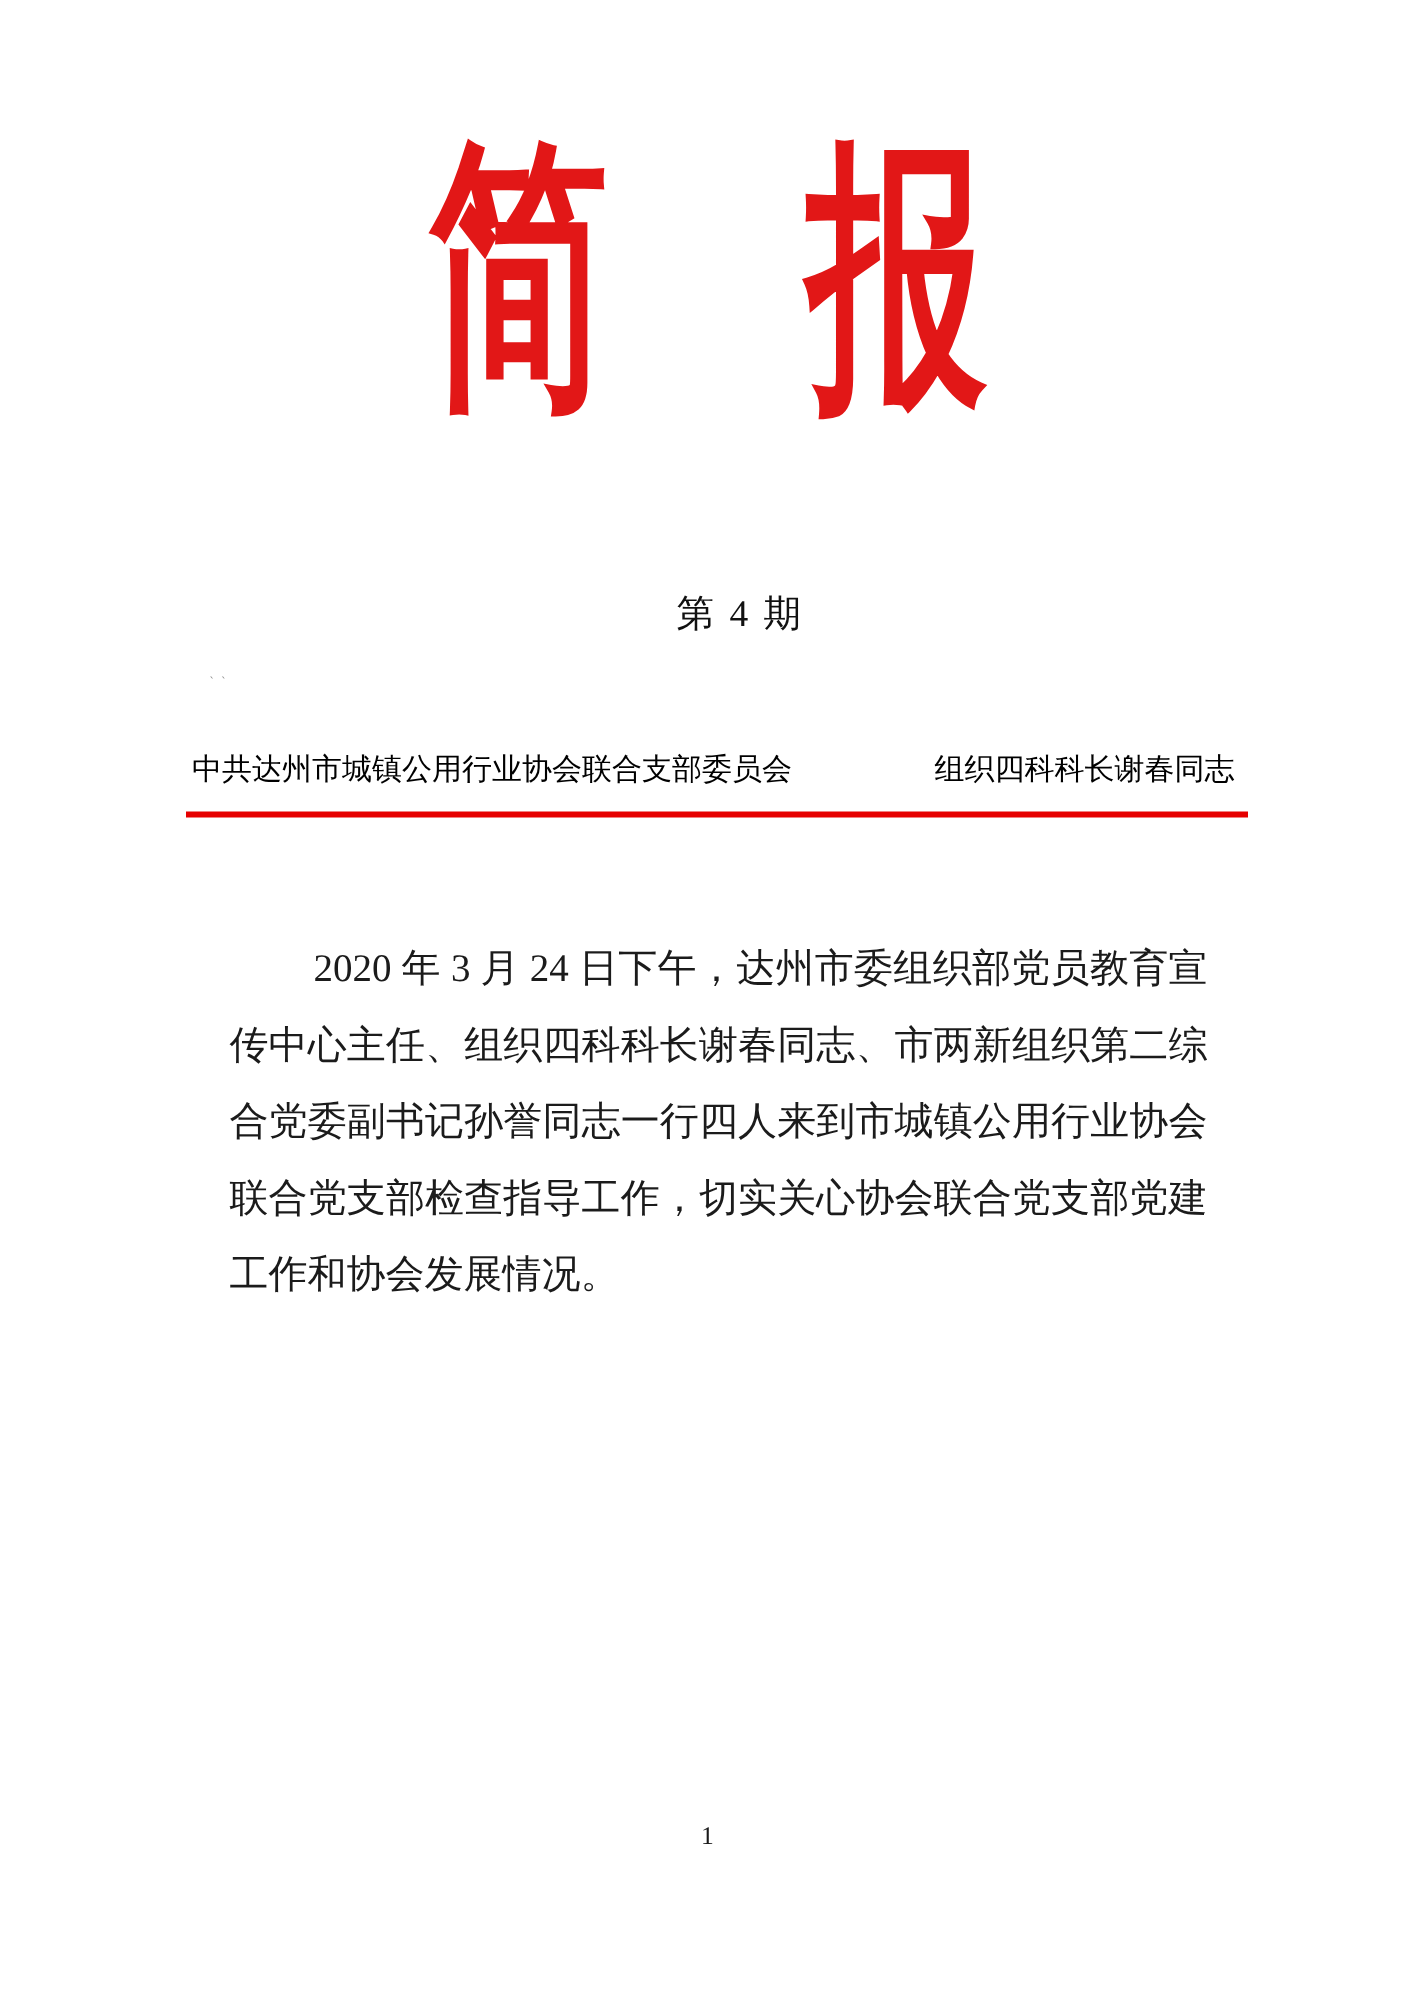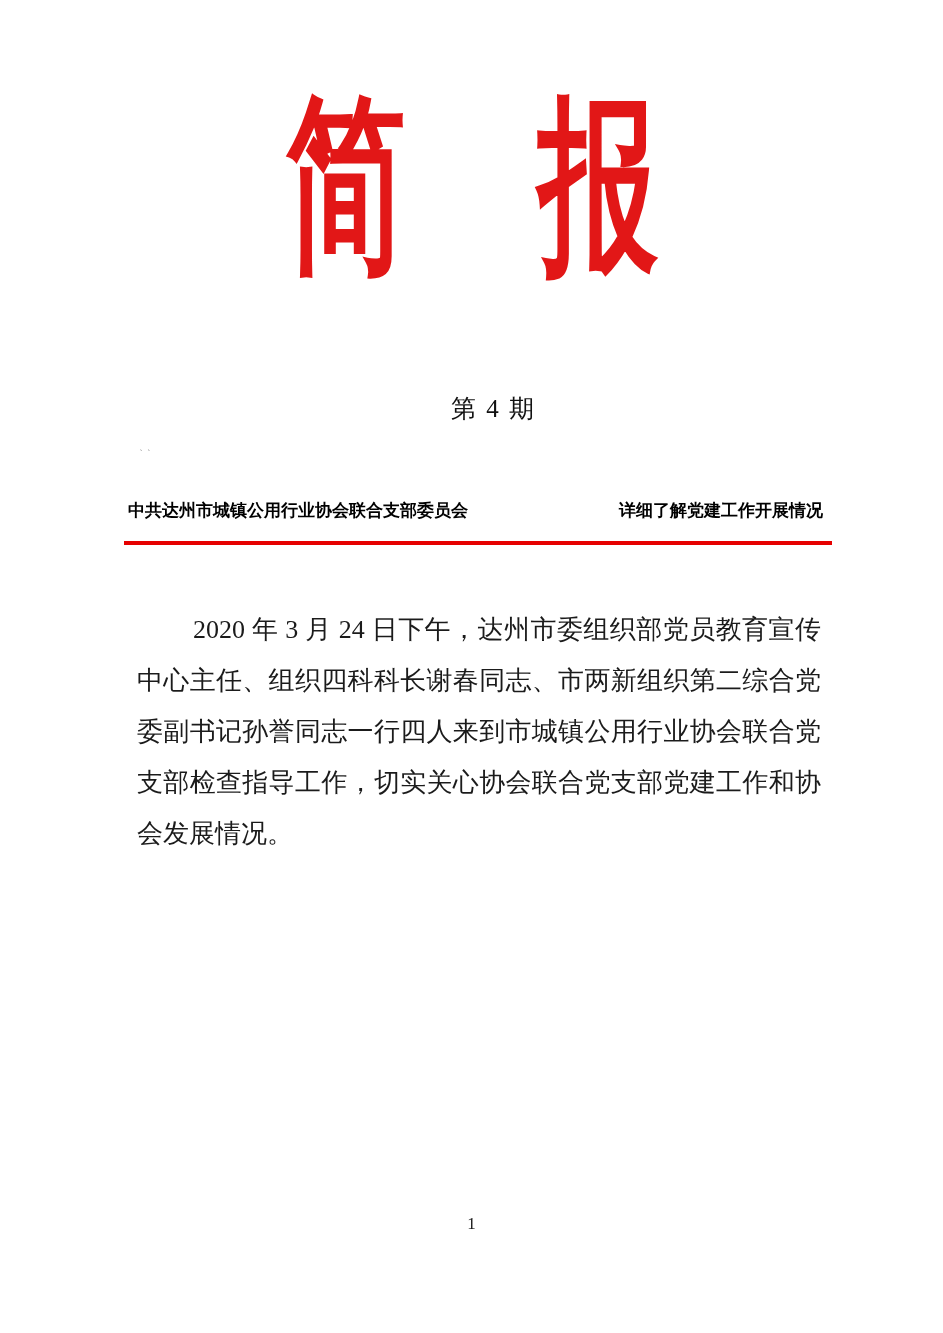--- a/index.html
+++ b/index.html
@@ -63,22 +63,22 @@
 
   
   .issuer-line {
     position: absolute;
     left: 128px;
     top: 499px;
     width: 695px;
     display: flex;
     justify-content: space-between;
     align-items: baseline;
-    font-size: 17px;
-    font-weight: bold;
+    font-size: 20px;
+    font-weight: normal;
     color: #000000;
     white-space: nowrap;
   }
 
   
   .red-rule {
     position: absolute;
     left: 124px;
     top: 541px;
     width: 708px;
@@ -91,21 +91,21 @@
     position: absolute;
     left: 137px;
     top: 604px;
     width: 684px;
     font-size: 26px;
     line-height: 51px;
     text-align: justify;
     color: #1b1b1b;
   }
   .doc-body p {
-    margin: 0;
+    margin: 16px;
     text-indent: 56px;
   }
 
   
   .page-number {
     position: absolute;
     top: 1214px;
     left: 0;
     width: 100%;
     text-align: center;
@@ -123,21 +123,21 @@
     <span class="title-char">简</span>
     <span class="title-char">报</span>
   </div>
 
   <div class="issue-number">第 4 期</div>
 
   <div class="corner-mark">``</div>
 
   <div class="issuer-line">
     <span>中共达州市城镇公用行业协会联合支部委员会</span>
-    <span>详细了解党建工作开展情况</span>
+    <span>组织四科科长谢春同志</span>
   </div>
 
   <div class="red-rule"></div>
 
   <div class="doc-body">
     <p>2020 年 3 月 24 日下午，达州市委组织部党员教育宣传中心主任、组织四科科长谢春同志、市两新组织第二综合党委副书记孙誉同志一行四人来到市城镇公用行业协会联合党支部检查指导工作，切实关心协会联合党支部党建工作和协会发展情况。</p>
   </div>
 
   <div class="page-number">1</div>
 

